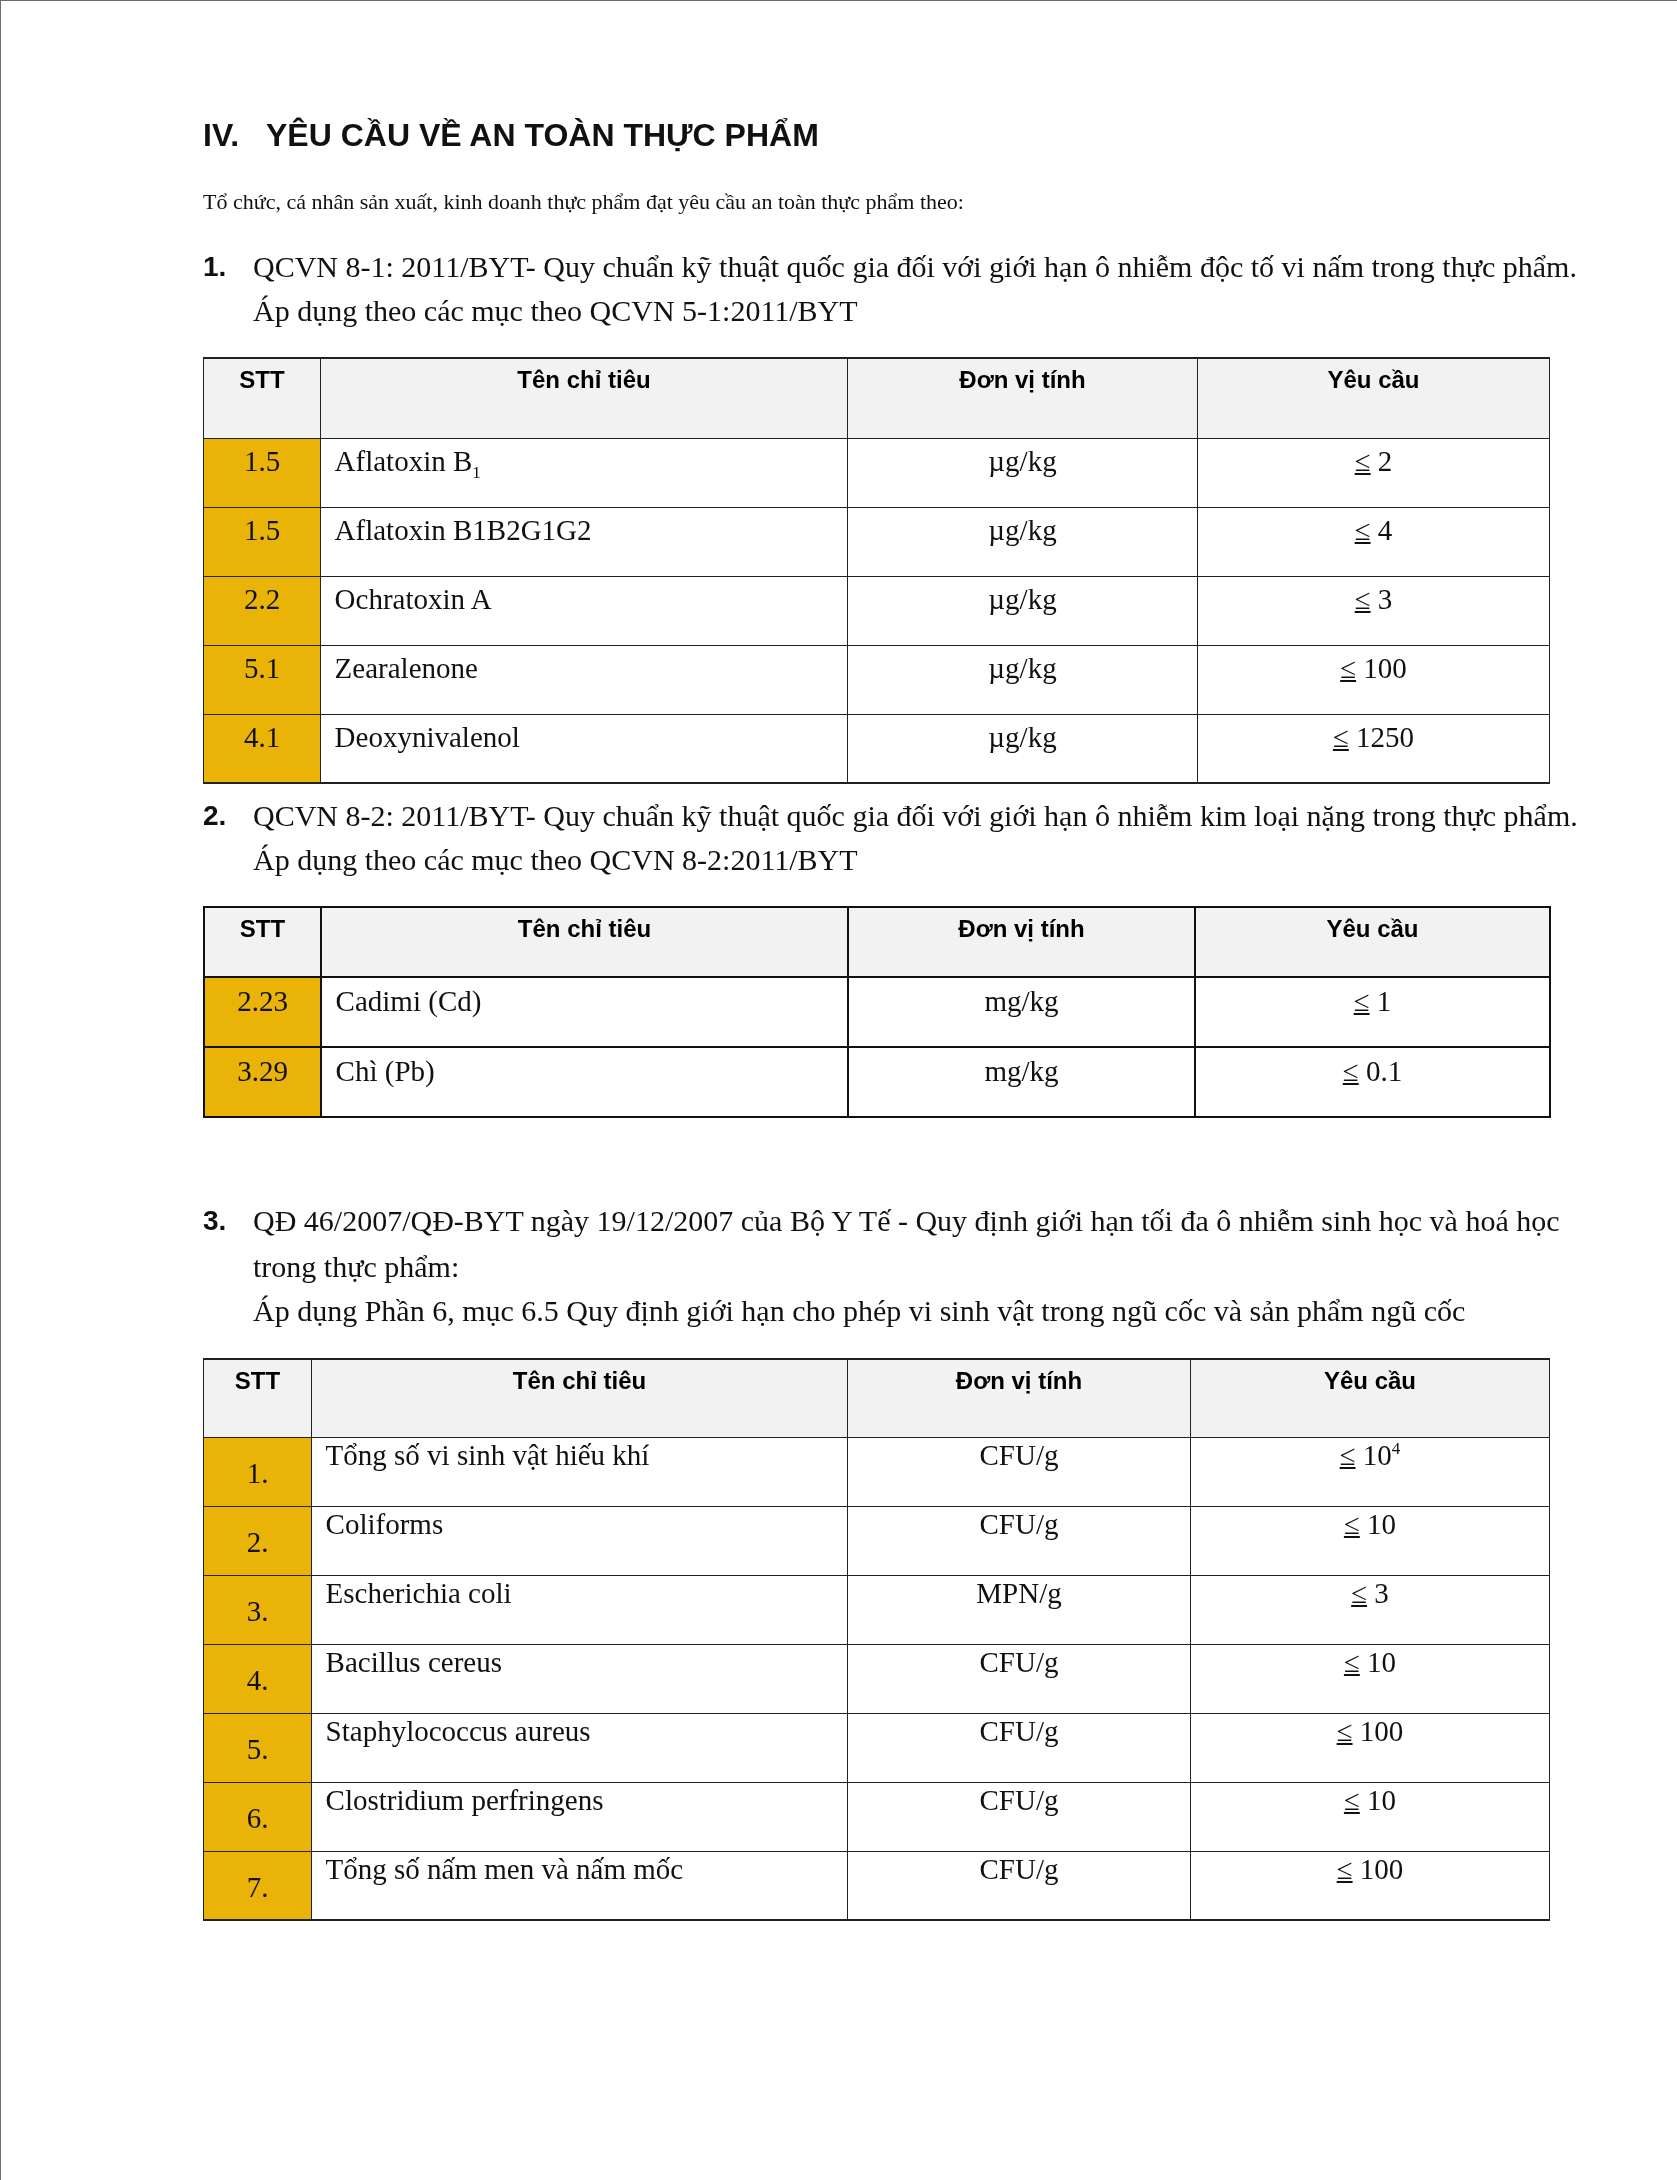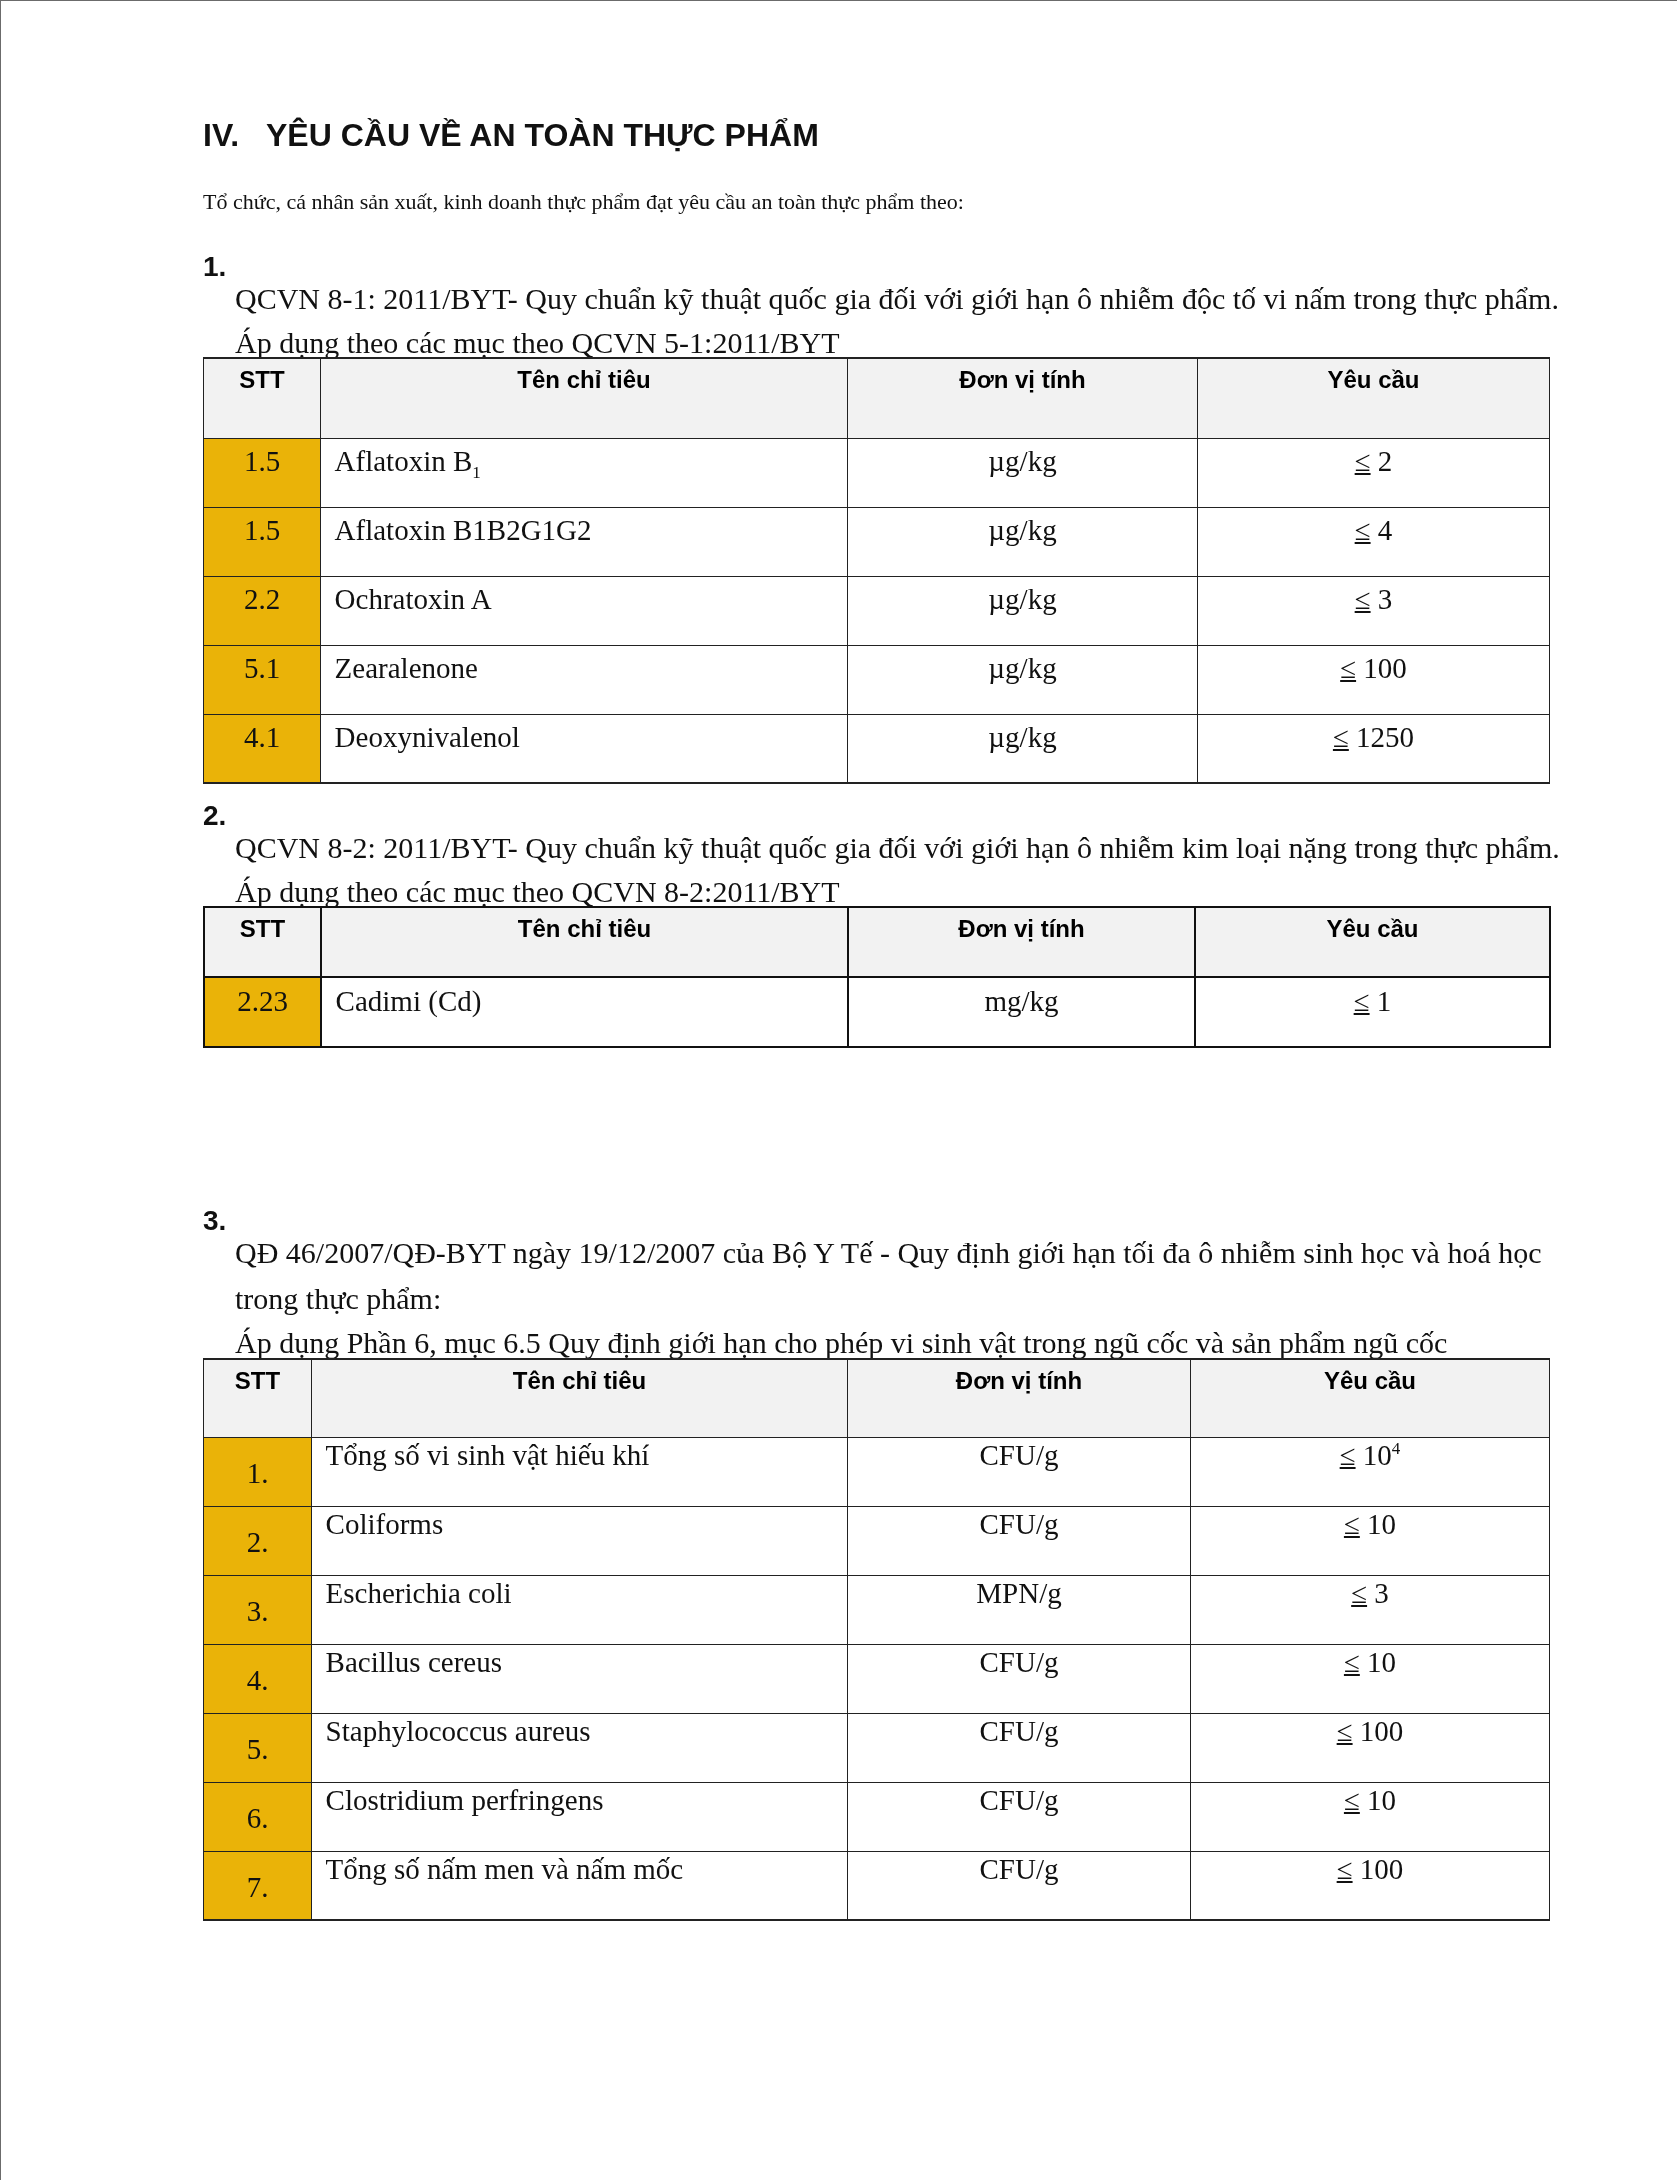--- a/index.html
+++ b/index.html
@@ -18,21 +18,21 @@
   .heading .num { display: inline-block; width: 63px; }
 
   .para { position: absolute; font-size: 22px; line-height: 34px; white-space: nowrap; }
   .intro { left: 202px; top: 184px; }
 
   .item { position: absolute; left: 202px; font-size: 30px; line-height: 34px; white-space: nowrap; }
   .item .marker {
     position: absolute; left: 0; top: 0;
     font-family: "Liberation Sans", "DejaVu Sans", sans-serif; font-weight: bold; font-size: 28px;
   }
-  .item .line { position: absolute; left: 32px; white-space: nowrap; margin-top: 32px; }
+  .item .line { position: absolute; left: 50px; white-space: nowrap; }
 
   table.req {
     position: absolute; border-collapse: collapse; table-layout: fixed;
   }
   table.req td, table.req th {
     border: 0.9px solid #222; padding: 0; vertical-align: top;
   }
   table.req th {
     background: #f2f2f2; font-family: "Liberation Sans", "DejaVu Sans", sans-serif;
     font-weight: bold; font-size: 24px; text-align: center; padding-top: 6.8px;
@@ -149,20 +149,26 @@
       <th>Yêu cầu</th>
     </tr>
     </tbody>
       <tbody>
         <tr class="row">
           <td class="stt">2.23</td>
           <td class="name"><span>Cadimi (Cd)</span><sub></sub></td>
           <td class="unit">mg/kg</td>
           <td class="req"><span class="le">≤</span> <span>1</span><sup></sup></td>
         </tr>
+        <tr class="row">
+          <td class="stt">3.29</td>
+          <td class="name"><span>Chì (Pb)</span><sub></sub></td>
+          <td class="unit">mg/kg</td>
+          <td class="req"><span class="le">≤</span> <span>0.1</span><sup></sup></td>
+        </tr>
       </tbody>
   </table>
 
   <div class="item serif" style="top:1203px;">
     <span class="marker">3.</span>
     <span class="line" style="top:0px;">QĐ 46/2007/QĐ-BYT ngày 19/12/2007 của Bộ Y Tế - Quy định giới hạn tối đa ô nhiễm sinh học và hoá học</span>
     <span class="line" style="top:46px;">trong thực phẩm:</span>
     <span class="line" style="top:90px;">Áp dụng Phần 6, mục 6.5 Quy định giới hạn cho phép vi sinh vật trong ngũ cốc và sản phẩm ngũ cốc</span>
   </div>
 

